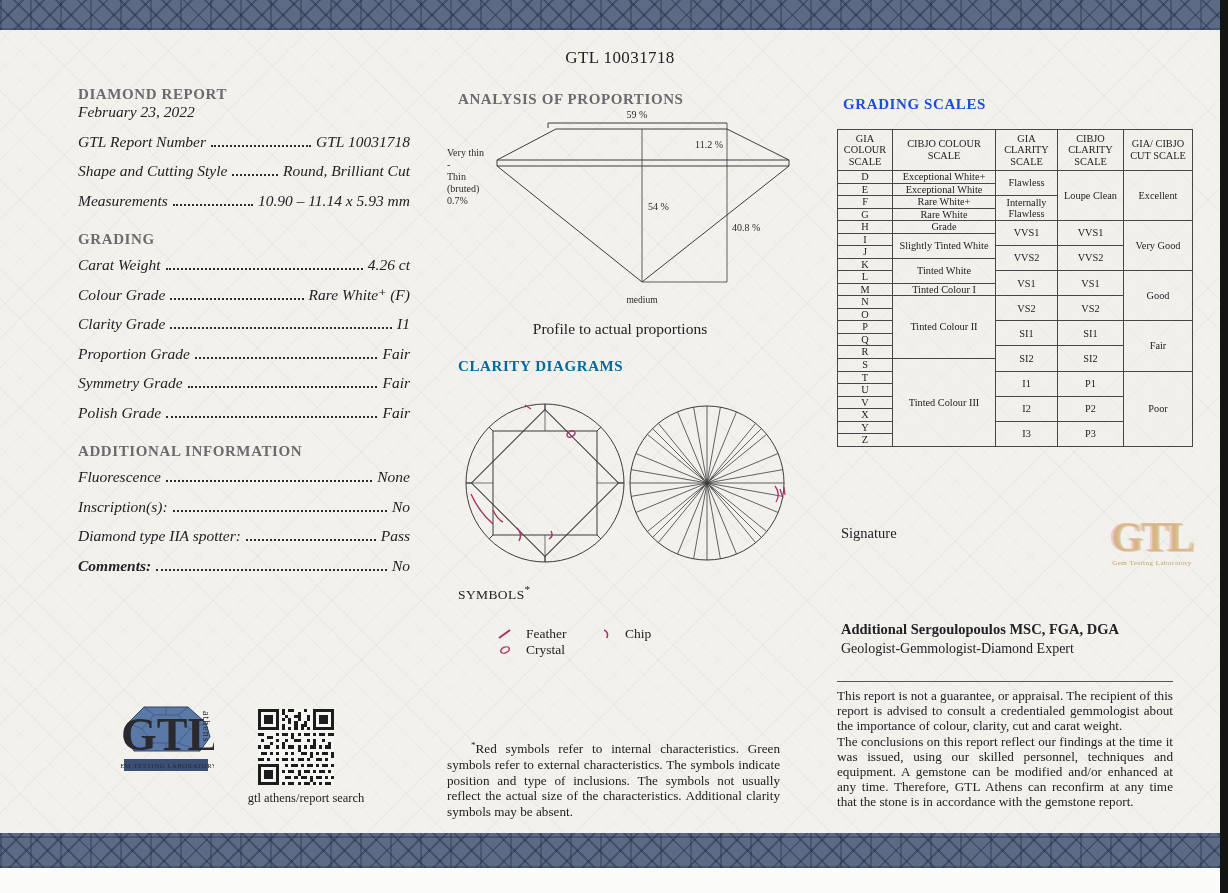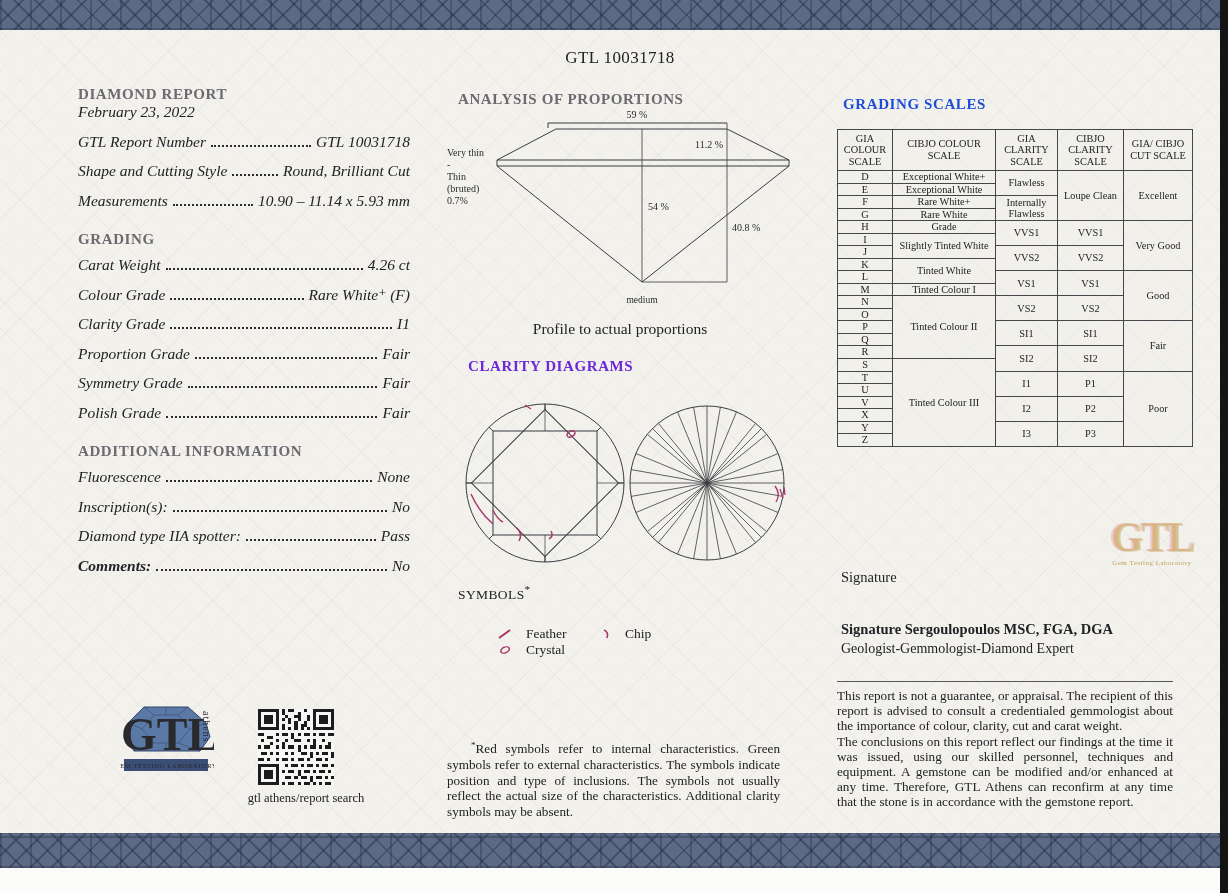--- a/index.html
+++ b/index.html
@@ -50,21 +50,21 @@
 
   
   .gtl-logo{position:absolute;left:120px;top:703px;width:94px;height:84px;}
   .qr-wrap{position:absolute;left:258px;top:709px;width:76px;height:76px;}
   .qr-caption{position:absolute;left:226px;top:791px;width:160px;text-align:center;font-size:12.5px;}
 
   
   .prop-title{position:absolute;left:458px;top:91px;font-size:15px;font-weight:bold;letter-spacing:.6px;color:#6c6a70;}
   .prop-svg{position:absolute;left:445px;top:110px;}
   .profile-caption{position:absolute;left:445px;top:320px;width:350px;text-align:center;font-size:15.5px;}
-  .clarity-title{position:absolute;left:458px;top:358px;font-size:15px;font-weight:bold;letter-spacing:.6px;color:#6d28d9;margin-left:10px;}
+  .clarity-title{position:absolute;left:458px;top:358px;font-size:15px;font-weight:bold;letter-spacing:.6px;color:#0369a1;}
   .clarity-svg{position:absolute;left:455px;top:390px;}
   .symbols-title{position:absolute;left:458px;top:583px;font-size:13.5px;letter-spacing:.4px;}
   .symbol-item{position:absolute;display:flex;align-items:center;gap:13px;font-size:13.5px;}
   .sym-feather{left:497px;top:626px;}
   .sym-crystal{left:497px;top:642px;}
   .sym-chip{left:600px;top:626px;}
   .footnote{
     position:absolute;left:447px;top:738px;width:333px;margin:0;
     font-size:13.2px;line-height:15.6px;text-align:justify;text-indent:24px;
   }
@@ -74,21 +74,21 @@
   .scales-title{position:absolute;left:843px;top:96px;font-size:15px;font-weight:bold;letter-spacing:.6px;color:#1d4ed8;}
   .scale-table-wrap{position:absolute;left:837px;top:129px;}
   table.scales{border-collapse:collapse;table-layout:fixed;width:355px;font-size:10.3px;background:rgba(240,240,236,.4);}
   table.scales th,table.scales td{
     border:1px solid #46464b;text-align:center;vertical-align:middle;
     padding:0 1px;line-height:1.12;font-weight:normal;
   }
   table.scales thead th{height:40px;}
   table.scales tbody tr{height:12px;}
 
-  .signature-label{position:absolute;left:841px;top:525px;font-size:14.5px;margin-top:44px;}
+  .signature-label{position:absolute;left:841px;top:525px;font-size:14.5px;}
   .gold-mark{position:absolute;left:1102px;top:516px;width:100px;text-align:center;line-height:1;}
   .gold-gtl{font-size:42px;font-weight:bold;letter-spacing:-2px;color:rgba(208,176,88,.48);text-shadow:-2px 0 rgba(232,120,160,.30),1px 1px rgba(160,130,40,.25);}
   .gold-sub{font-size:7px;color:rgba(186,148,58,.85);letter-spacing:.5px;margin-top:2px;}
   .expert-name{position:absolute;left:841px;top:621px;font-size:14.5px;font-weight:bold;}
   .expert-title{position:absolute;left:841px;top:641px;font-size:14px;}
   .divider{position:absolute;left:837px;top:681px;width:336px;border-top:1px solid #55555a;}
   .disclaimer{position:absolute;left:837px;top:688px;width:336px;font-size:13.2px;line-height:15.2px;text-align:justify;}
   .disclaimer p{margin:0;}
 
   .diagram-stroke{stroke:#3b3b40;fill:none;stroke-width:1;}
@@ -488,19 +488,19 @@
     </table>
 </div>
 
 <div class="signature-label">Signature</div>
 
 <div class="gold-mark">
   <div class="gold-gtl">GTL</div>
   <div class="gold-sub">Gem Testing Laboratory</div>
 </div>
 
-<div class="expert-name">Signature Sergoulopoulos MSC, FGA, DGA</div>
+<div class="expert-name">Additional Sergoulopoulos MSC, FGA, DGA</div>
 <div class="expert-title">Geologist-Gemmologist-Diamond Expert</div>
 <div class="divider"></div>
 <div class="disclaimer">
   <p>This report is not a guarantee, or appraisal. The recipient of this report is advised to consult a credentialed gemmologist about the importance of colour, clarity, cut and carat weight.</p>
   <p>The conclusions on this report reflect our findings at the time it was issued, using our skilled personnel, techniques and equipment. A gemstone can be modified and/or enhanced at any time. Therefore, GTL Athens can reconfirm at any time that the stone is in accordance with the gemstone report.</p>
 </div>
 
 </body></html>

